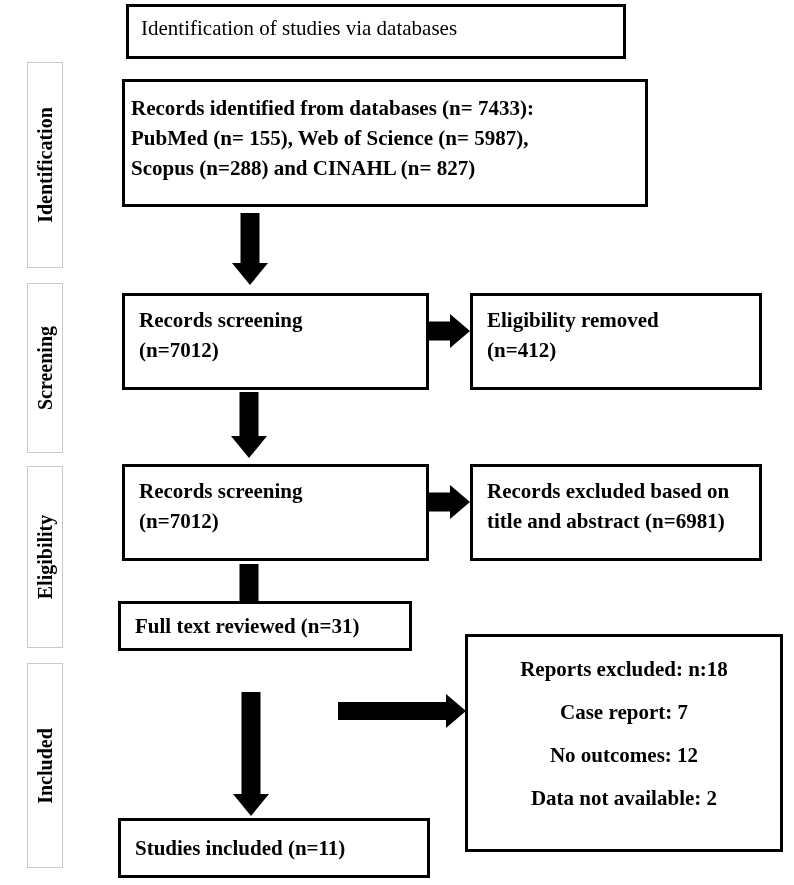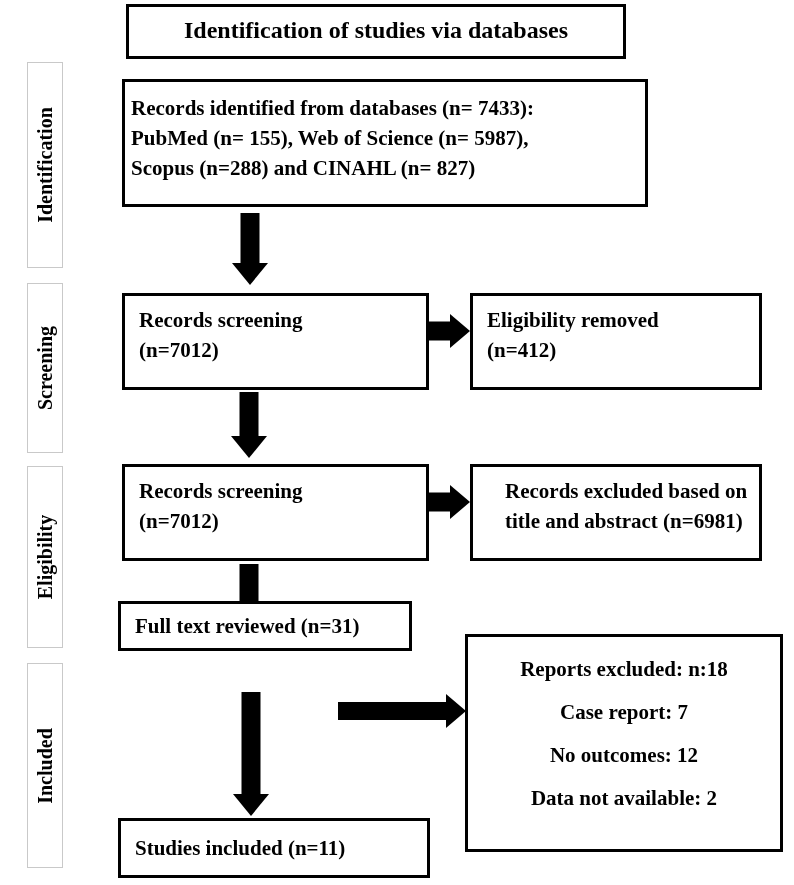--- a/index.html
+++ b/index.html
@@ -43,23 +43,22 @@
 
   
   .box {
     position: absolute;
     box-sizing: border-box;
     border: 3px solid #000000;
     background: #ffffff;
     padding: 10px 12px;
   }
   .box-title {
-    font-weight: bold;
-    font-size: 24px;
-    text-align: center;
+    font-weight: normal;
+    font-size: 21px;
     line-height: 1.2;
   }
   .box-line {
     font-size: 21px;
     line-height: 1.42;
     font-weight: bold;
     white-space: nowrap;
   }
   .list-line {
     font-size: 21px;
@@ -168,21 +167,21 @@
   <div class="box" style="left:122px; top:464px; width:307px; height:97px; padding:10px 14px;">
     <div class="box-line">Records screening</div>
     <div class="box-line">(n=7012)</div>
   </div>
 
   <div class="arrow-right" style="left:428px; top:485px; width:42px; height:34px;">
     <div class="shaft" style="width:24px; height:19px;"></div>
     <div class="head"></div>
   </div>
 
-  <div class="box" style="left:470px; top:464px; width:292px; height:97px; padding:10px 32px;">
+  <div class="box" style="left:470px; top:464px; width:292px; height:97px; padding:10px 14px;">
     <div class="box-line">Records excluded based on</div>
     <div class="box-line">title and abstract (n=6981)</div>
   </div>
 
   <div class="arrow-down" style="left:228px; top:564px; width:42px; height:66px;">
     <div class="shaft" style="width:19px; height:46px;"></div>
     <div class="head"></div>
   </div>
 
   <div class="box" style="left:118px; top:601px; width:294px; height:50px; padding:8px 14px;">

